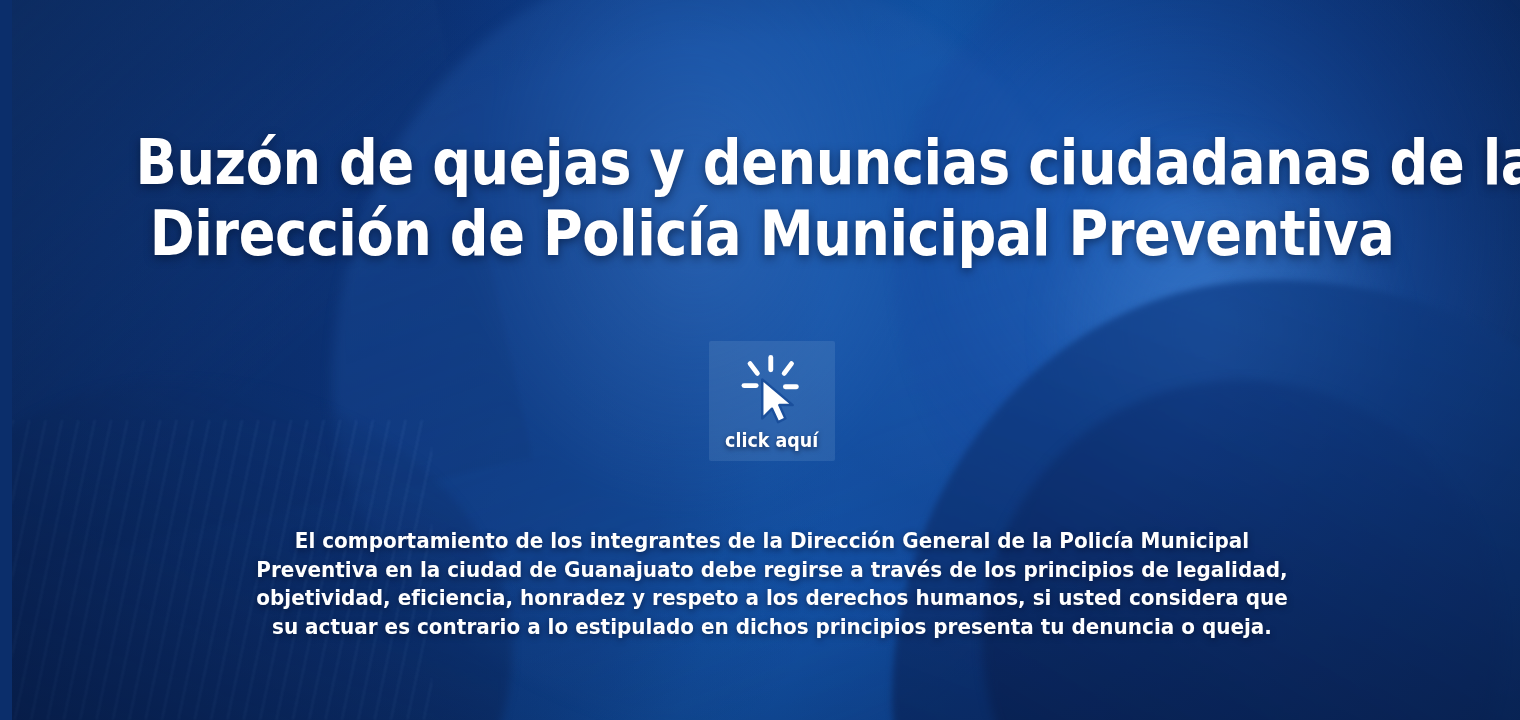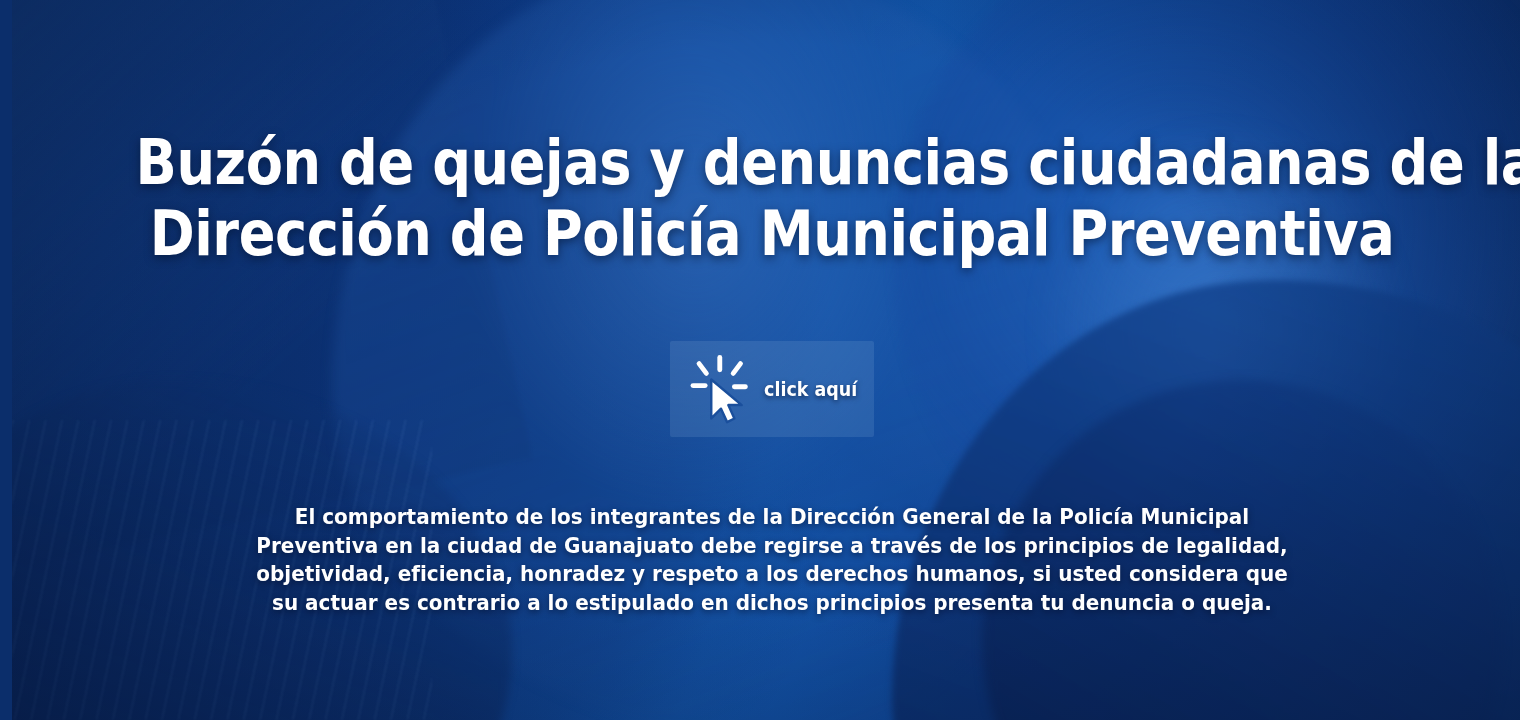--- a/index.html
+++ b/index.html
@@ -126,21 +126,21 @@
     max-width: 1480px;
   }
   .headline .line {
     display: block;
     white-space: nowrap;
   }
 
   .click-block {
     margin-top: 72px;
     display: flex;
-    flex-direction: row;
+    flex-direction: column;
     align-items: center;
     cursor: pointer;
     background: rgba(150,185,225,0.16);
     padding: 8px 12px 10px 12px;
     border-radius: 2px;
     text-align: center;
   }
 
   .cursor-icon {
     width: 78px;

